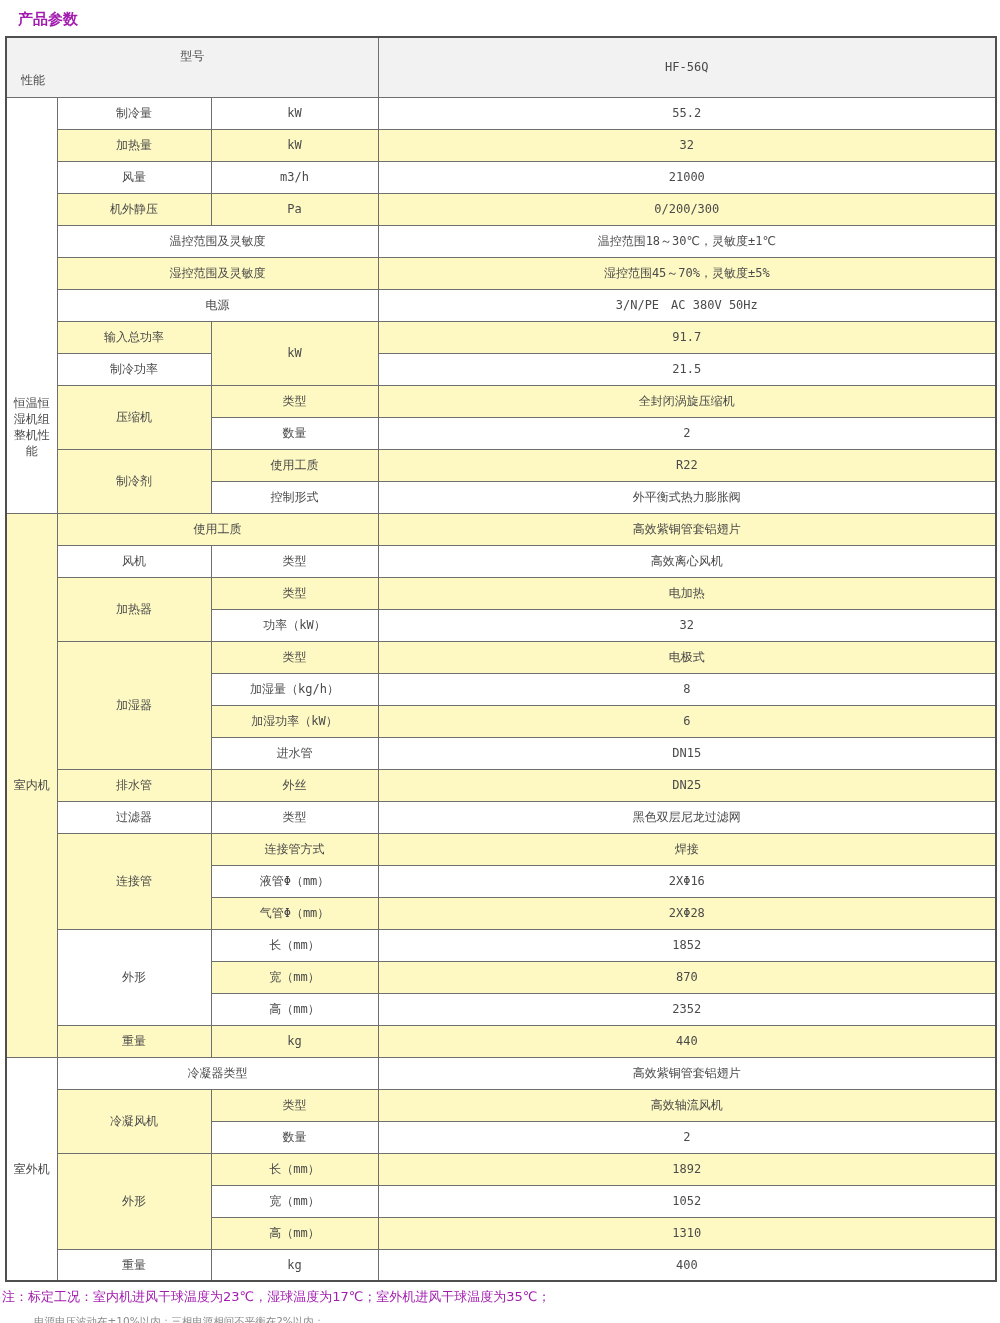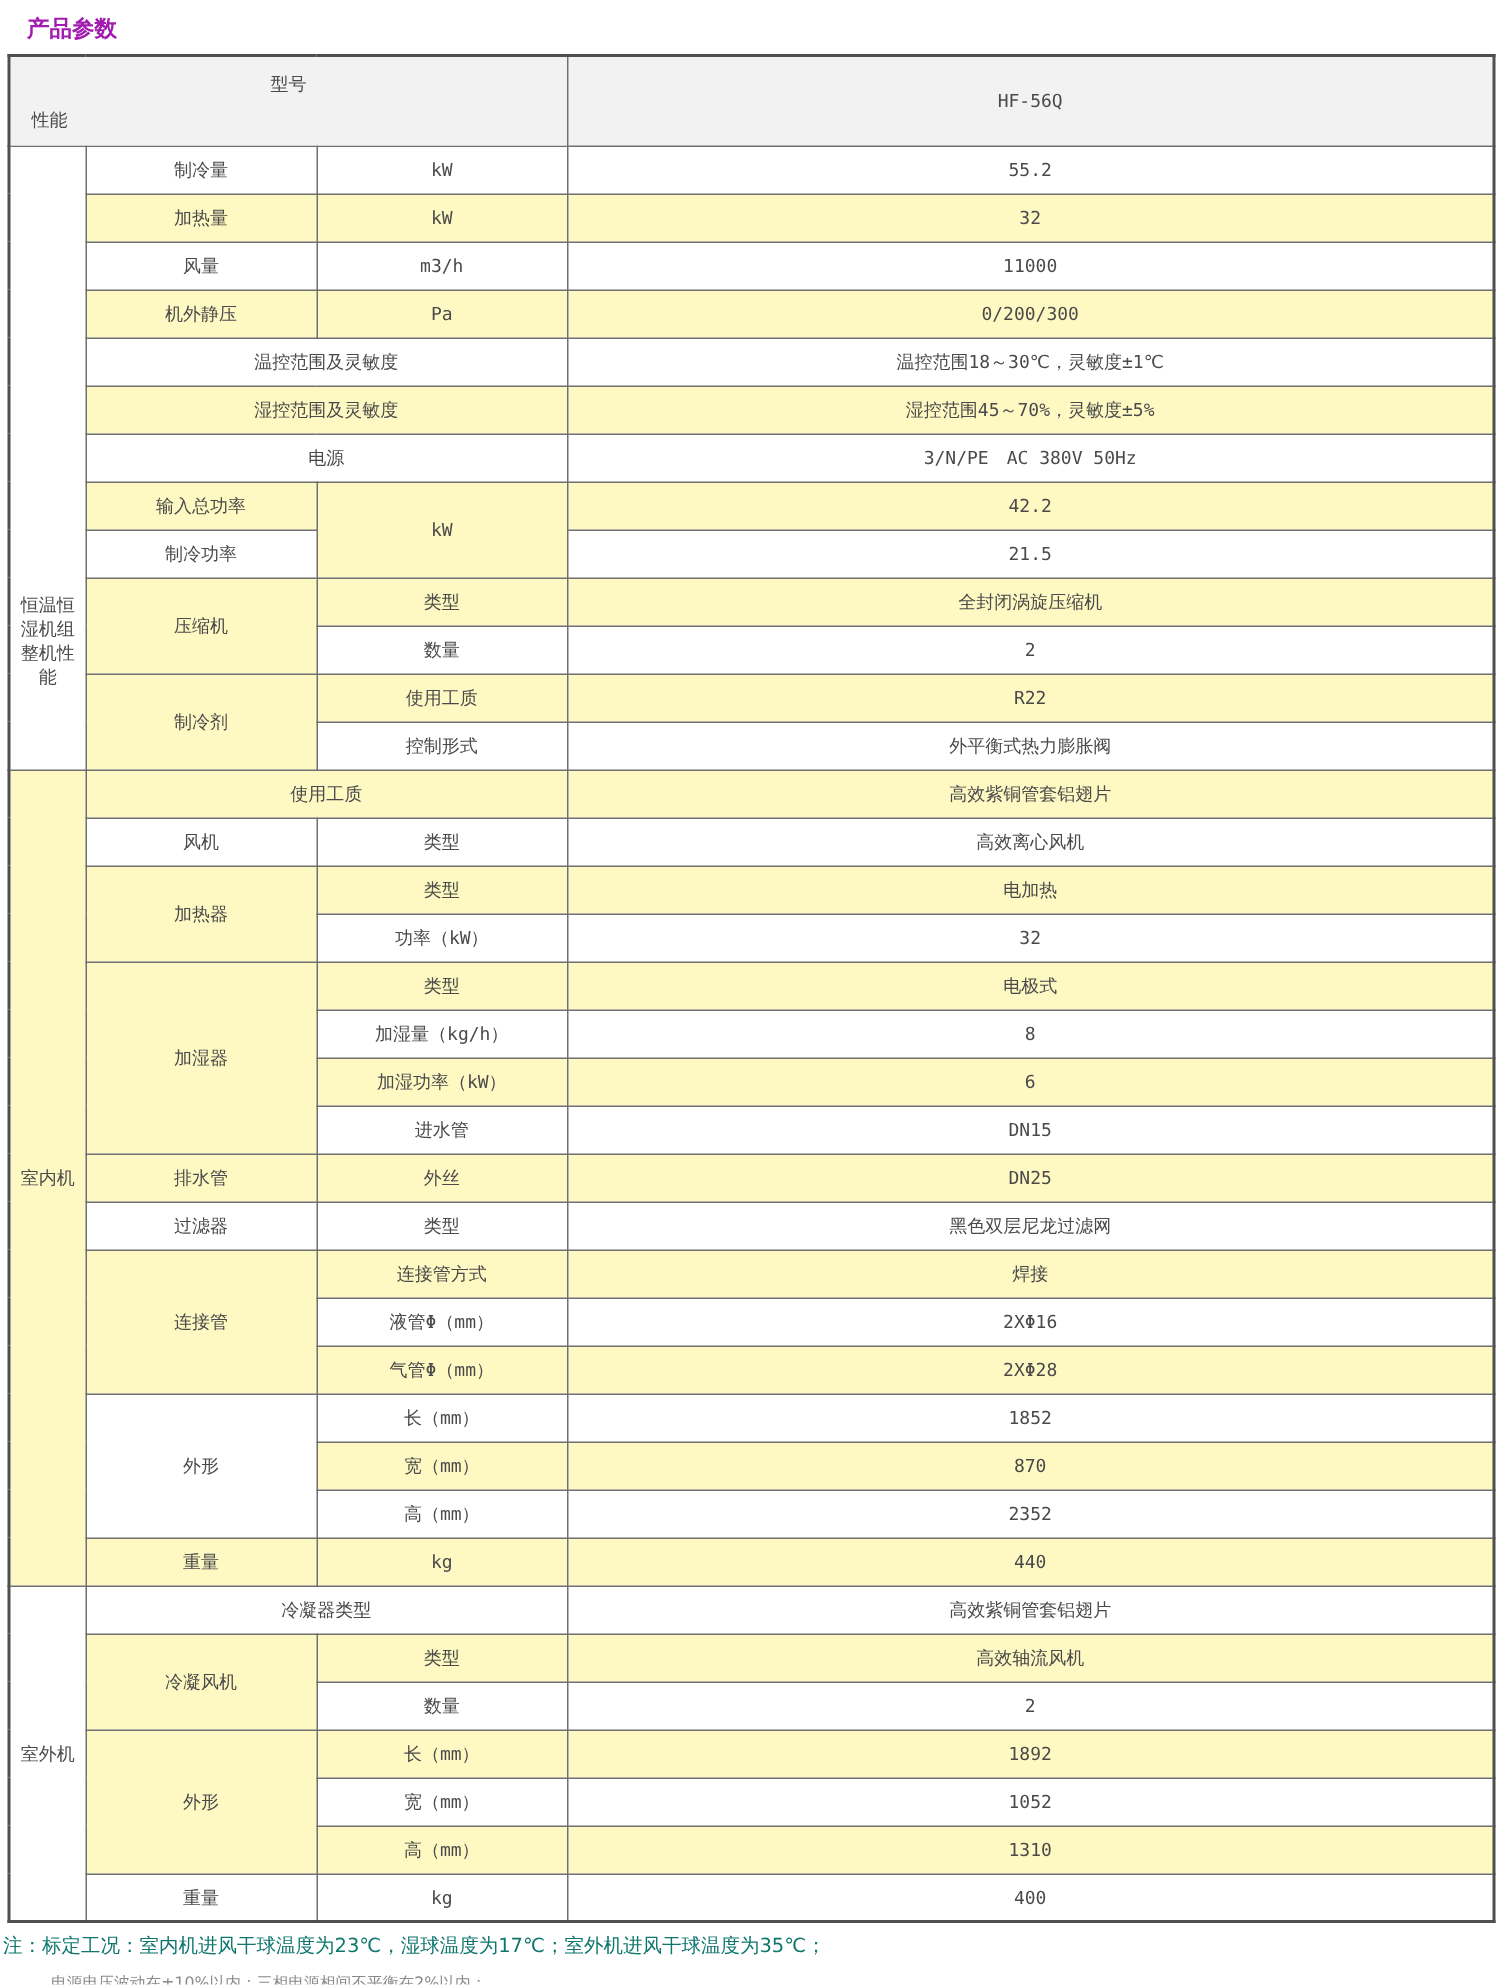--- a/index.html
+++ b/index.html
@@ -38,21 +38,21 @@
   .hdr-top{position:absolute;top:10px;left:0;right:0;text-align:center;}
   .hdr-side{position:absolute;bottom:8px;left:14px;}
   .detail,.value,.model{
     font-family:"DejaVu Sans Mono","DejaVu Sans",monospace;
     font-size:11.5px;
   }
   .sec{line-height:2.35;}
   #spec-table tbody tr:first-child td.sec{padding-top:246px;text-align:center;}
   .note1{
     margin:6px 0 0 2px;
-    font-size:13px;color:#0f766e;
+    font-size:13px;color:#a21caf;
   }
   .note2{
     margin:9px 0 0 34px;
     font-size:10.5px;color:#8a8a8a;
   }
 </style>
 </head>
 <body>
 
 <h1 class="page-title">产品参数</h1>
@@ -81,21 +81,21 @@
         <td class="value">55.2</td>
       </tr>
       <tr>
         <td class="param g">加热量</td>
         <td class="detail g">kW</td>
         <td class="value g">32</td>
       </tr>
       <tr>
         <td class="param">风量</td>
         <td class="detail">m3/h</td>
-        <td class="value">11000</td>
+        <td class="value">21000</td>
       </tr>
       <tr>
         <td class="param g">机外静压</td>
         <td class="detail g">Pa</td>
         <td class="value g">0/200/300</td>
       </tr>
       <tr>
         <td colspan="2" class="param">温控范围及灵敏度</td>
         <td class="value">温控范围18～30℃，灵敏度±1℃</td>
       </tr>
@@ -103,21 +103,21 @@
         <td colspan="2" class="param g">湿控范围及灵敏度</td>
         <td class="value g">湿控范围45～70%，灵敏度±5%</td>
       </tr>
       <tr>
         <td colspan="2" class="param">电源</td>
         <td class="value">3/N/PE　AC 380V 50Hz</td>
       </tr>
       <tr>
         <td class="param g">输入总功率</td>
         <td rowspan="2" class="detail g">kW</td>
-        <td class="value g">42.2</td>
+        <td class="value g">91.7</td>
       </tr>
       <tr>
         <td class="param">制冷功率</td>
         <td class="value">21.5</td>
       </tr>
       <tr>
         <td rowspan="2" class="param g">压缩机</td>
         <td class="detail g">类型</td>
         <td class="value g">全封闭涡旋压缩机</td>
       </tr>

